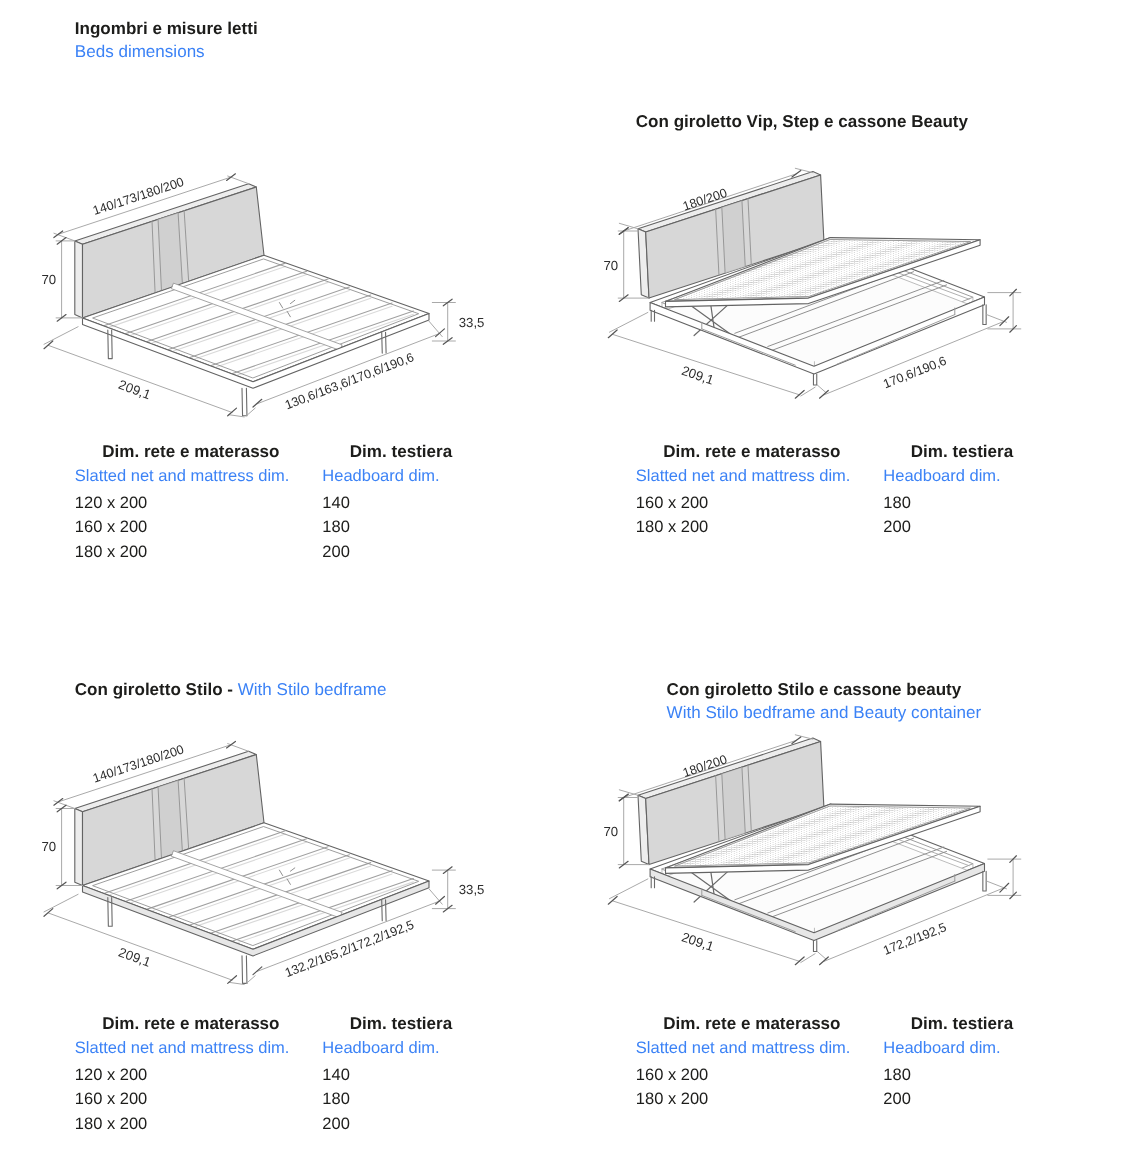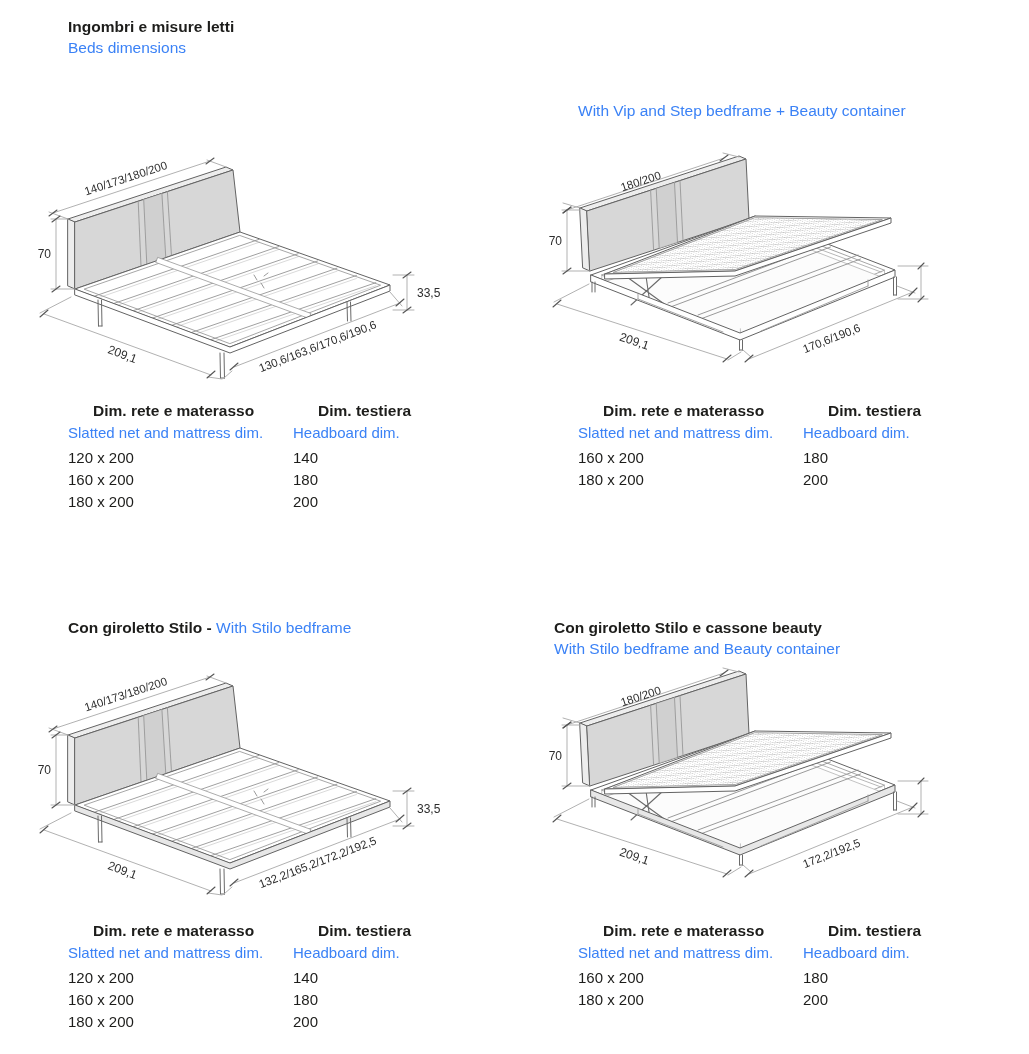--- a/index.html
+++ b/index.html
@@ -171,21 +171,21 @@
           <span class="c1">160 x 200</span><span class="c2">180</span>
         </div>
 
         <div>
           <span class="c1">180 x 200</span><span class="c2">200</span>
         </div>
       </div>
   </div>
 
   <div class="abs sec-title" style="left:578px;top:100px">
-    <div class="muted">With Vip and Step bedframe + Beauty container</div>
+    <div class="b">Con giroletto Vip, Step e cassone Beauty</div>
   </div>
   <svg class="drawing" style="left:543px;top:153px" viewBox="0 0 430 250">
     <use href="#art-bed-b"></use>
     <text class="dim" transform="translate(99,32) rotate(-18.3)">180/200</text>
     <text class="dim side end" x="19" y="92">70</text>
     <text class="dim side" transform="translate(90,192) rotate(18.5)">209,1</text>
     <text class="dim" transform="translate(290,189) rotate(-21.5)">170,6/190,6</text>
     <text class="dim side start" x="389" y="134">33,5</text>
   </svg>
   <div class="abs dim-table" style="left:578px;top:400px">
@@ -235,21 +235,21 @@
         <div>
           <span class="c1">160 x 200</span><span class="c2">180</span>
         </div>
 
         <div>
           <span class="c1">180 x 200</span><span class="c2">200</span>
         </div>
       </div>
   </div>
 
-  <div class="abs sec-title" style="left:554px;top:617px">
+  <div class="abs sec-title" style="left:606px;top:617px">
     <div class="b">Con giroletto Stilo e cassone beauty</div>
     <div class="muted">With Stilo bedframe and Beauty container</div>
   </div>
   <svg class="drawing stilo" style="left:543px;top:668px" viewBox="0 0 430 250">
     <use href="#art-bed-b"></use>
     <text class="dim" transform="translate(99,32) rotate(-18.3)">180/200</text>
     <text class="dim side end" x="19" y="92">70</text>
     <text class="dim side" transform="translate(90,192) rotate(18.5)">209,1</text>
     <text class="dim" transform="translate(290,189) rotate(-21.5)">172,2/192,5</text>
     <text class="dim side start" x="389" y="134">33,5</text>

